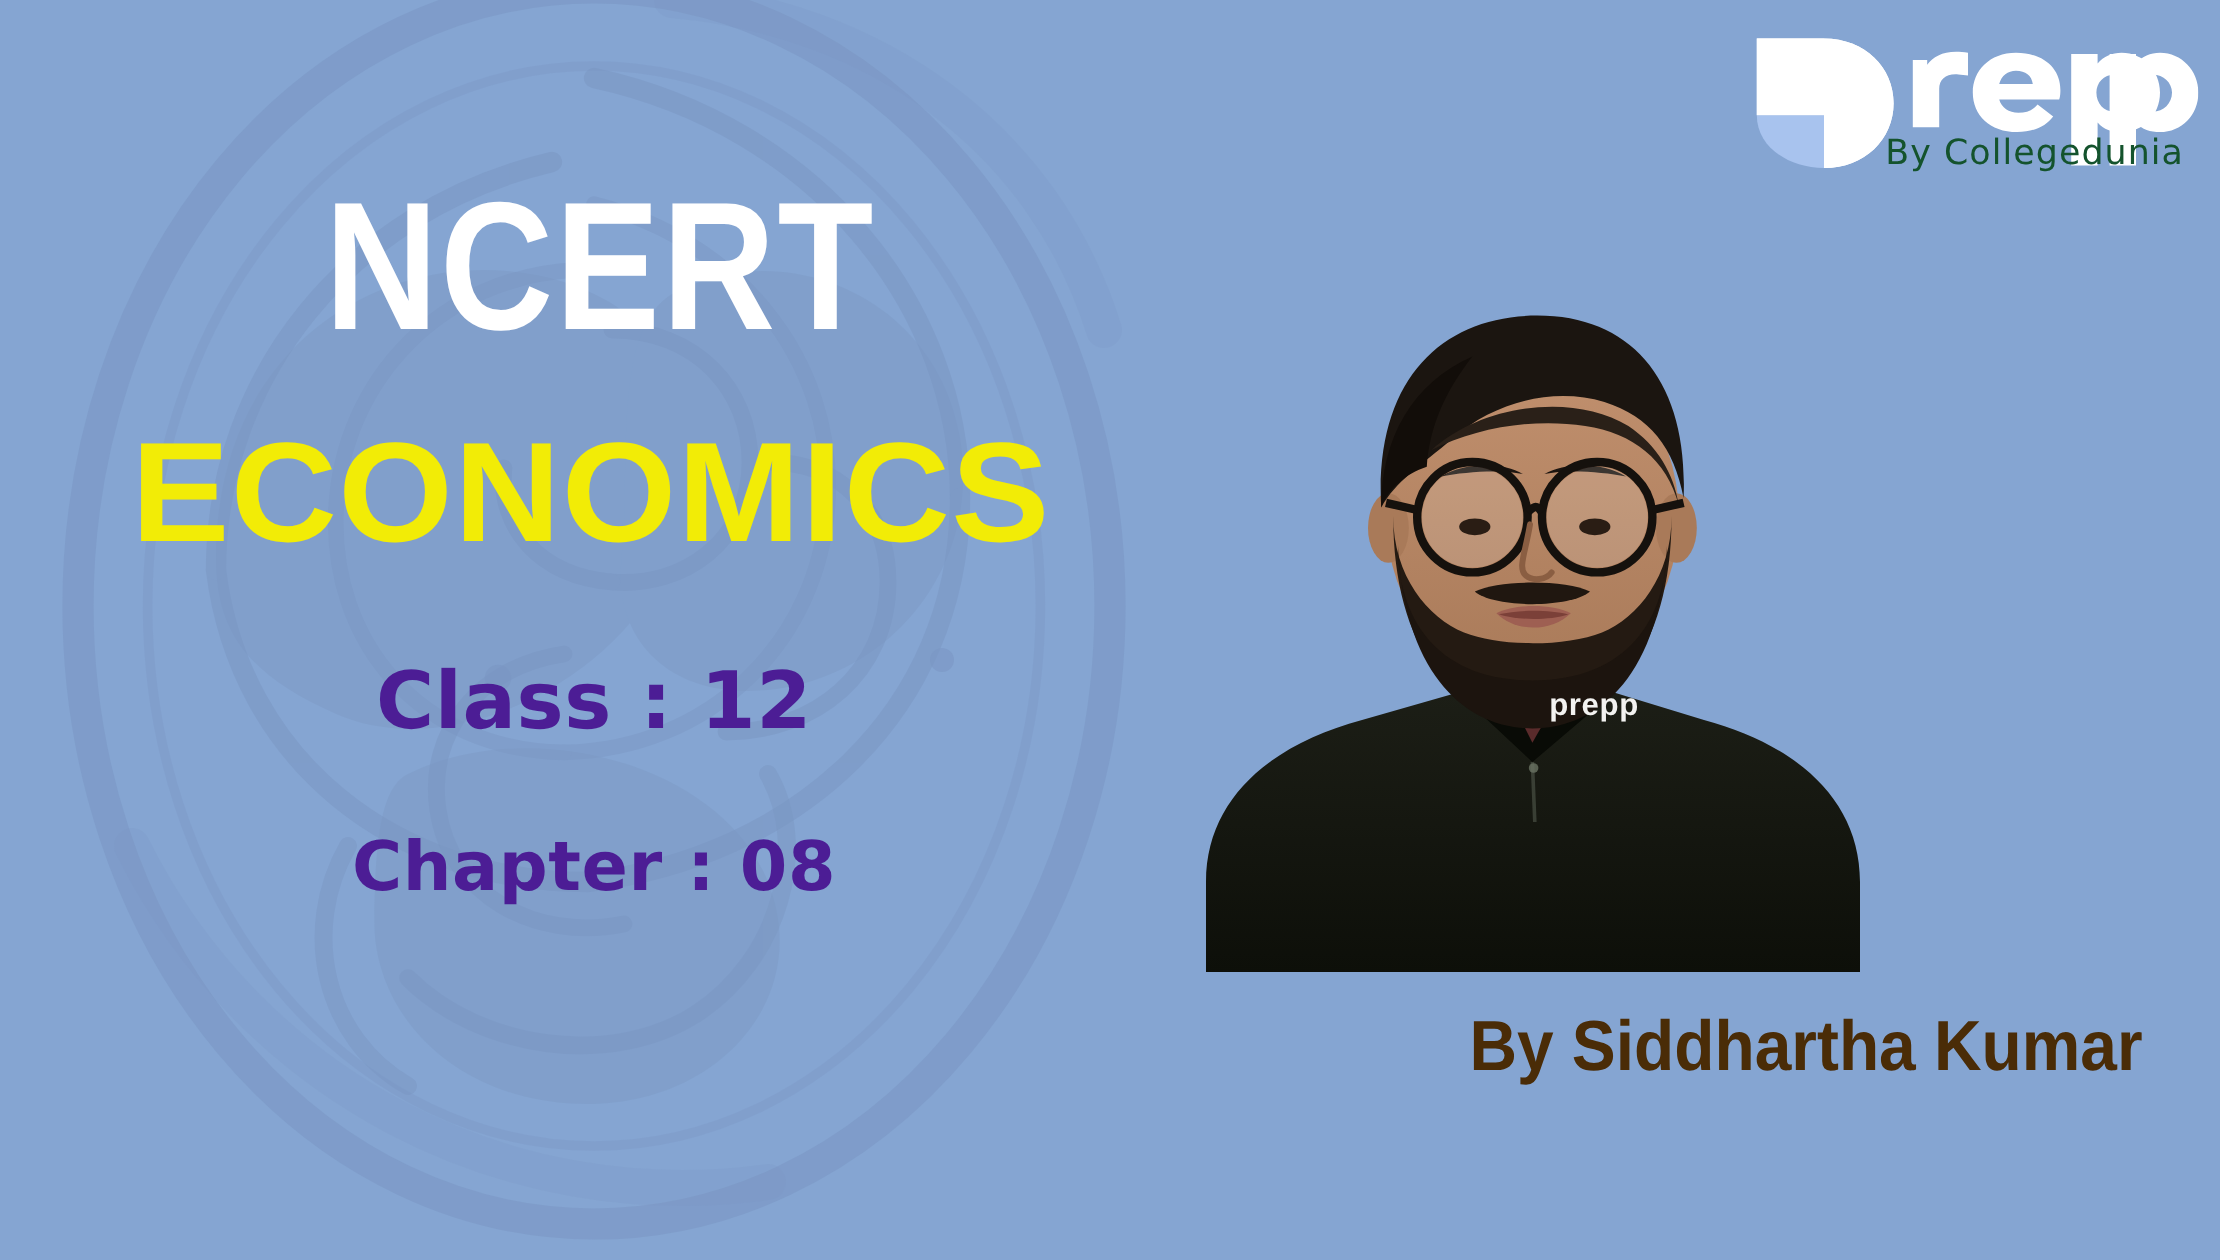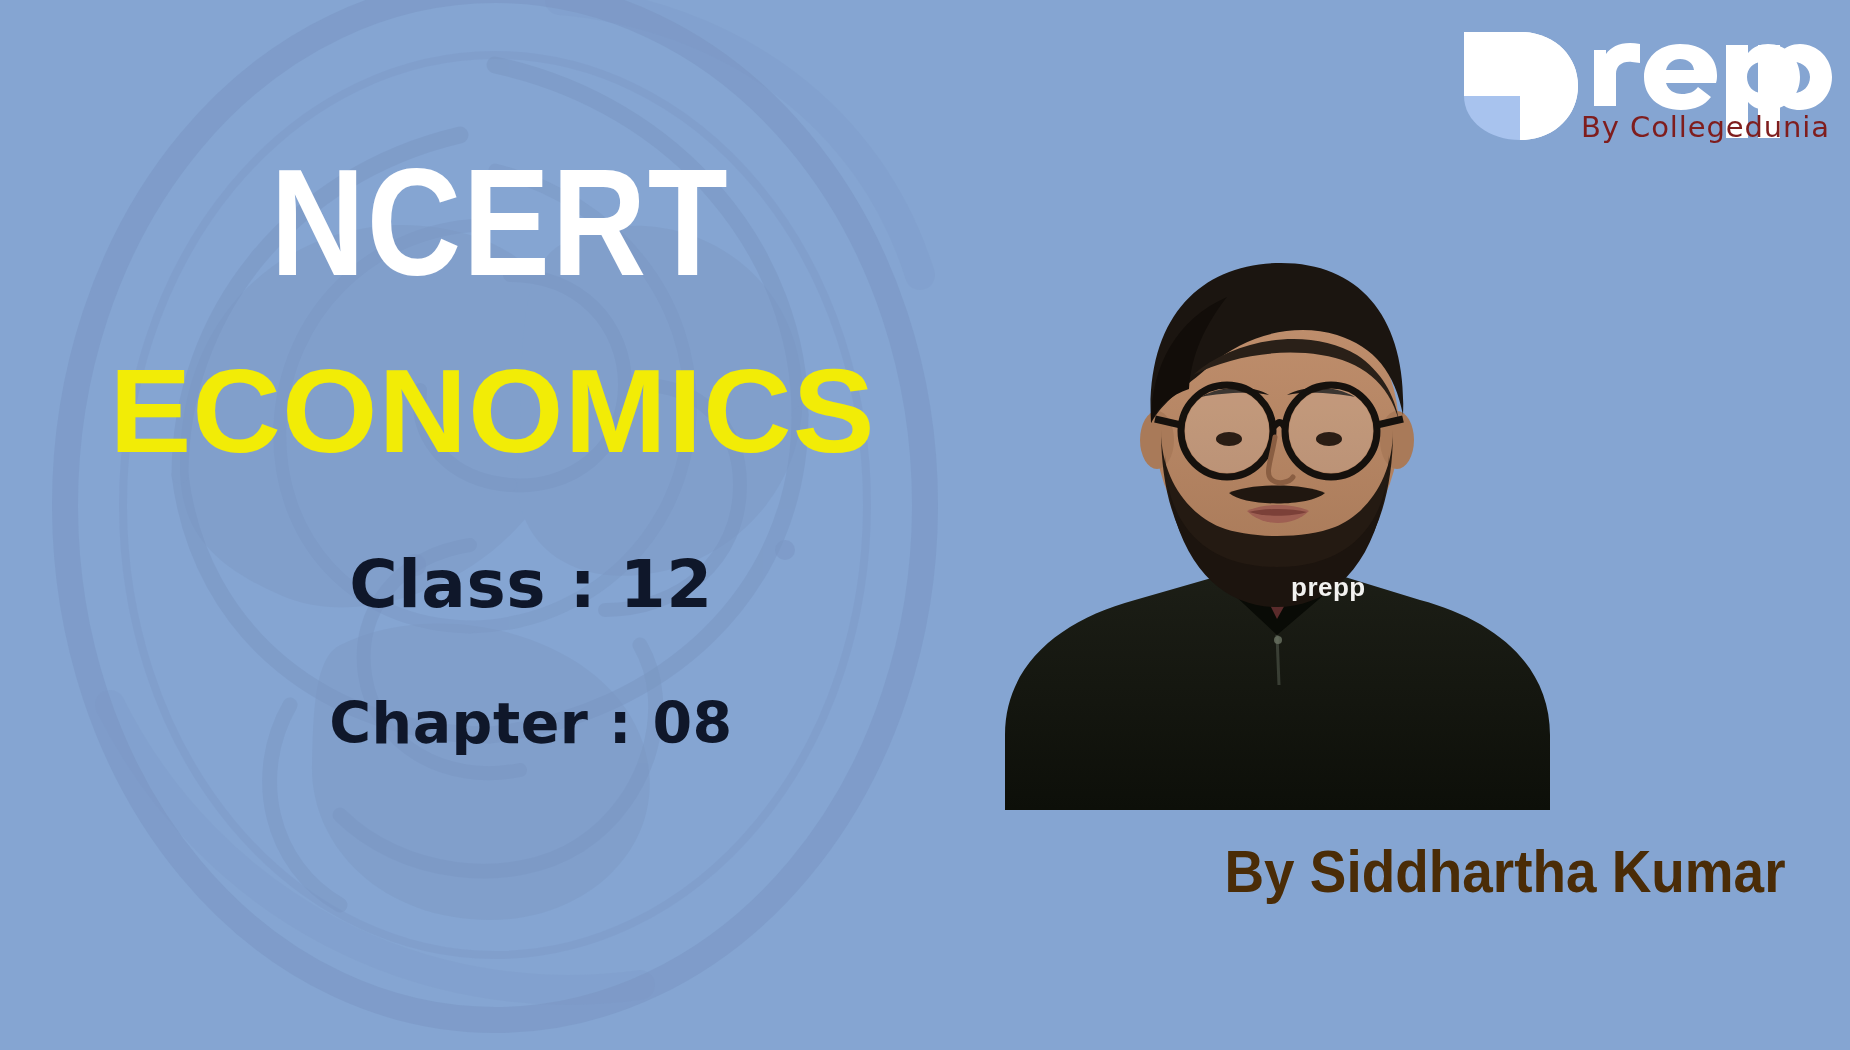--- a/index.html
+++ b/index.html
@@ -41,23 +41,23 @@
   }
   .logo-mark-wrap {
     position: absolute;
     left: 0;
     top: 0;
     width: 370px;
     height: 130px;
   }
   .logo-tagline {
     position: absolute;
-    right: 2px;
+    right: 12px;
     top: 96px;
-    color: #7f1d1d;
+    color: #14532d;
     font-size: 29px;
     letter-spacing: 0.9px;
     font-weight: 400;
     white-space: nowrap;
     font-family: "DejaVu Sans", sans-serif;
   }
 
   
   .title-ncert {
     position: absolute;
@@ -89,24 +89,23 @@
     font-family: "Liberation Sans", sans-serif;
     transform: scaleX(1.04);
     transform-origin: 50% 50%;
   }
 
   .meta-line {
     position: absolute;
     width: 990px;
     left: 0;
     text-align: center;
-    color: #0f172a;
+    color: #4c1d95;
     font-weight: bold;
     font-family: "DejaVu Sans", sans-serif;
-    padding-left: 36px;
   }
   .meta-class {
     top: 546px;
     font-size: 66px;
     letter-spacing: 0.5px;
   }
   .meta-chapter {
     top: 690px;
     font-size: 57px;
     letter-spacing: 0.5px;

